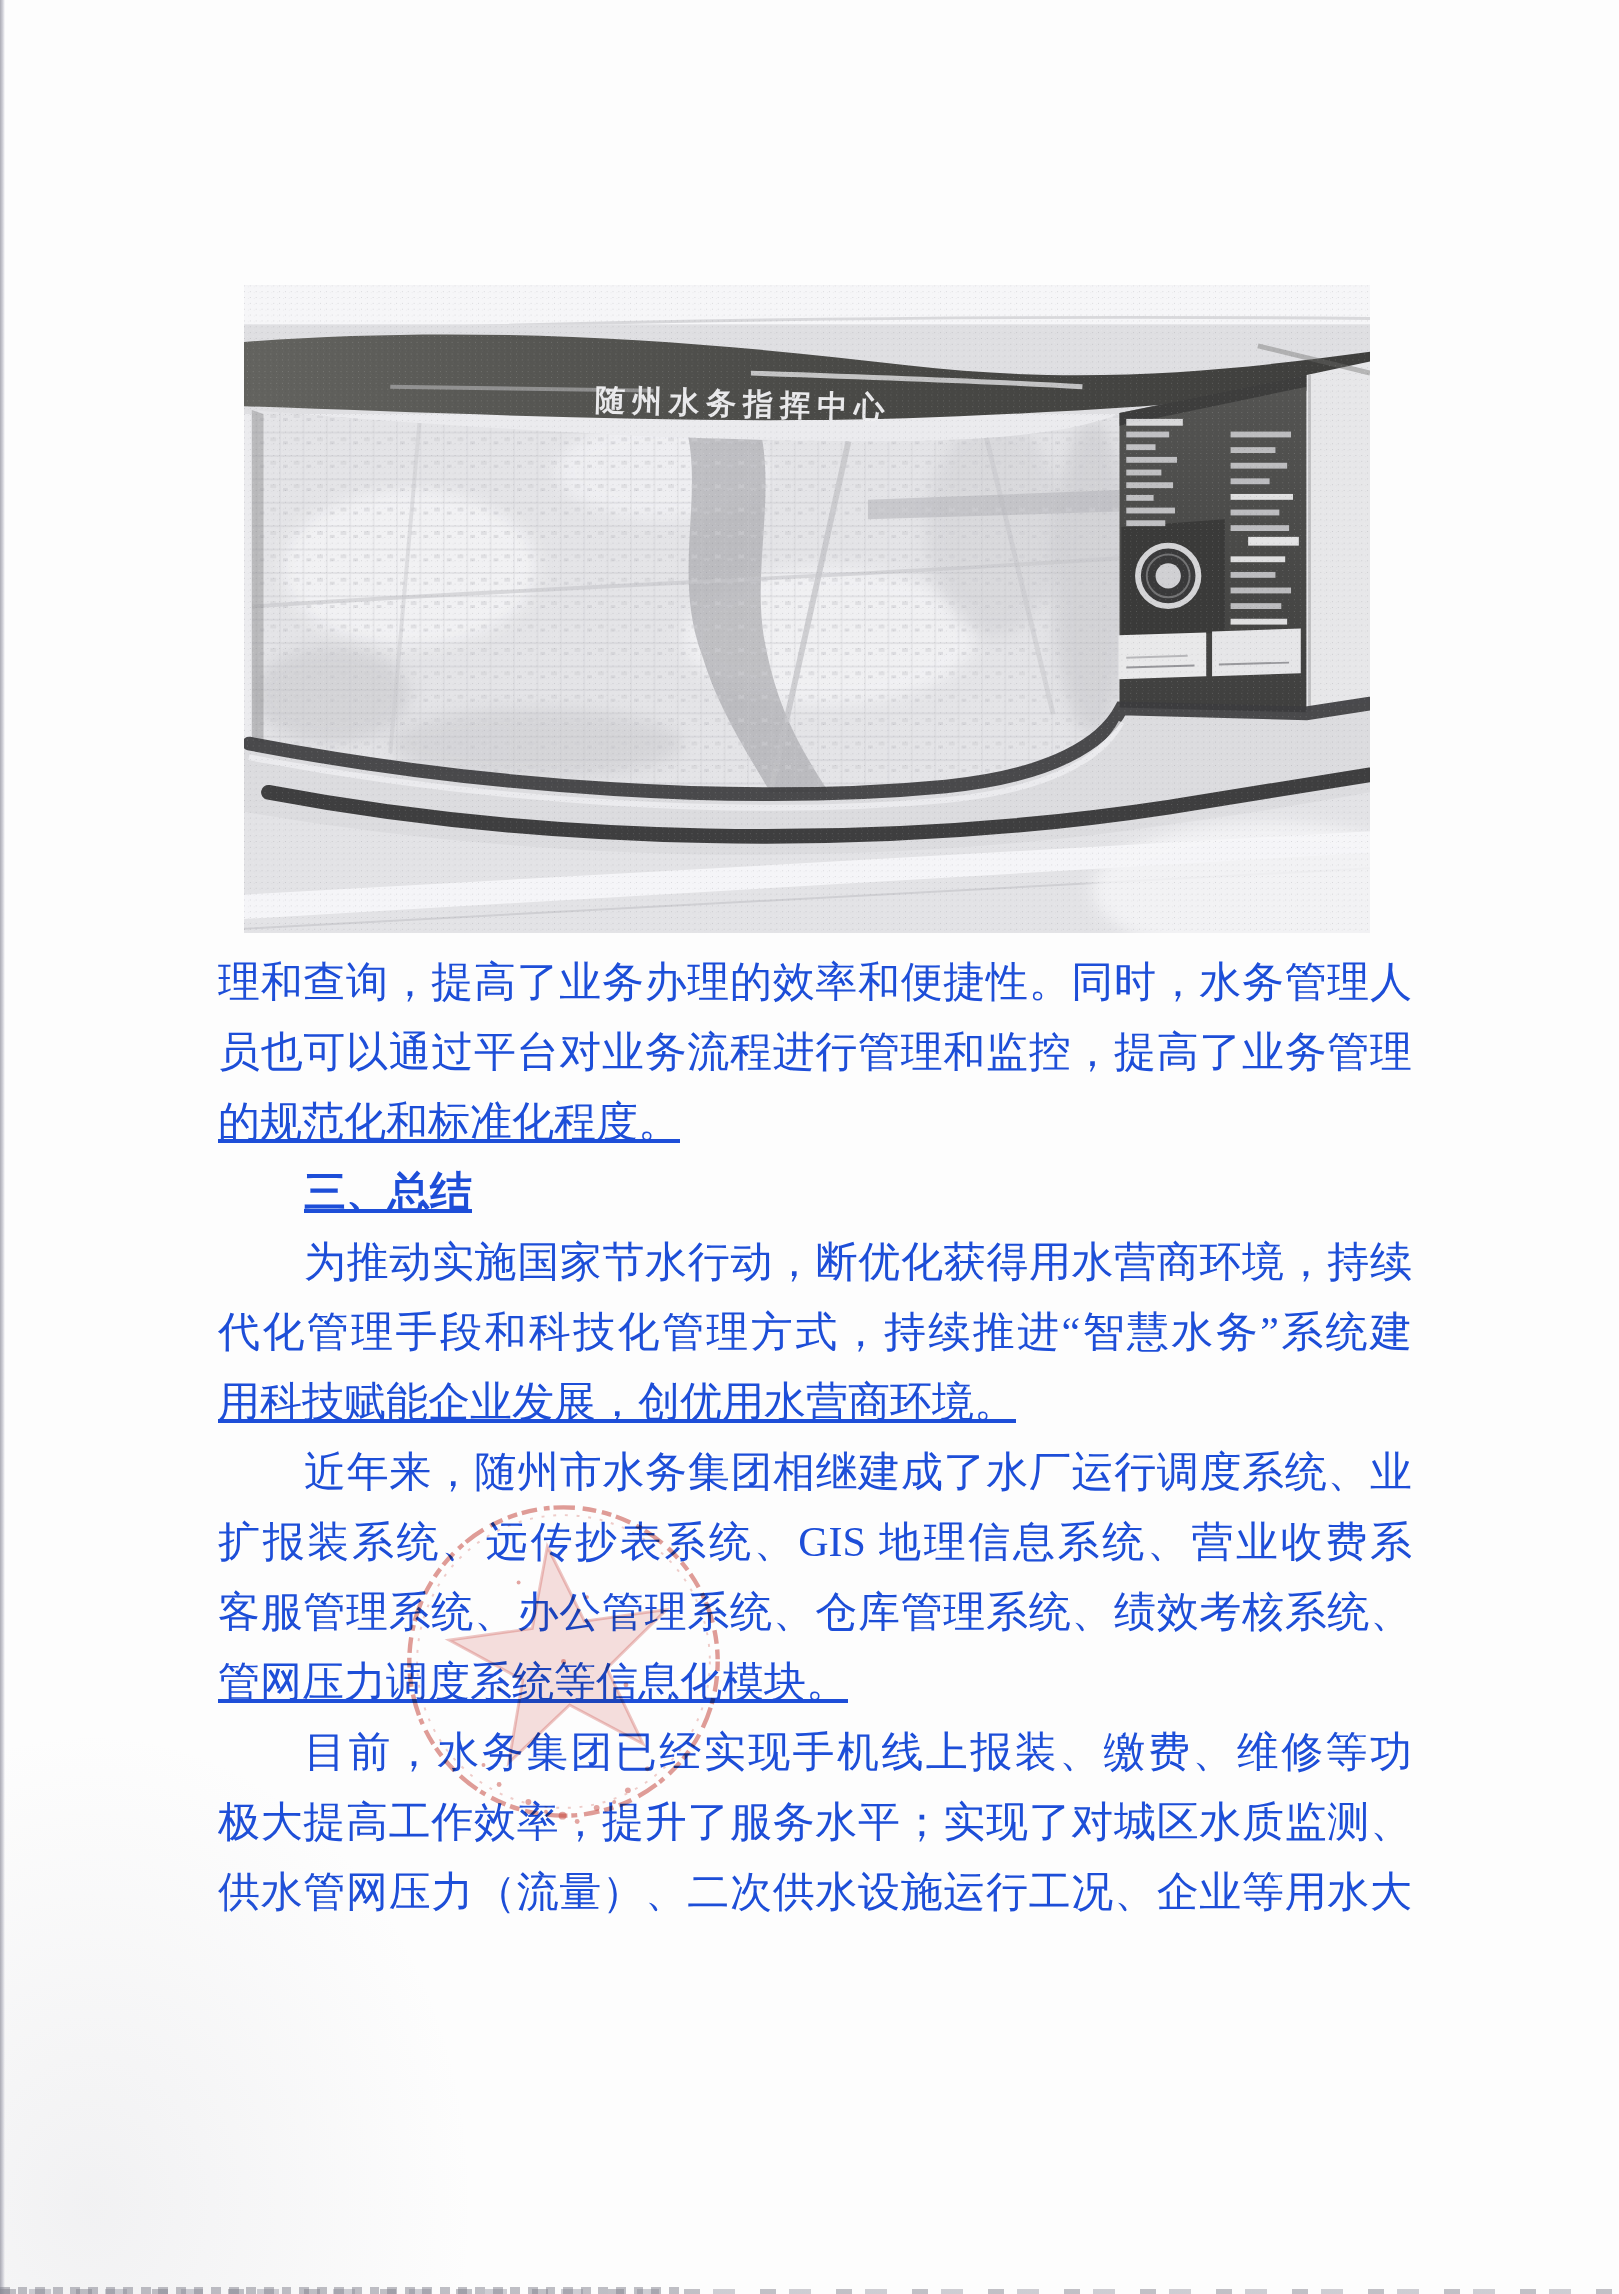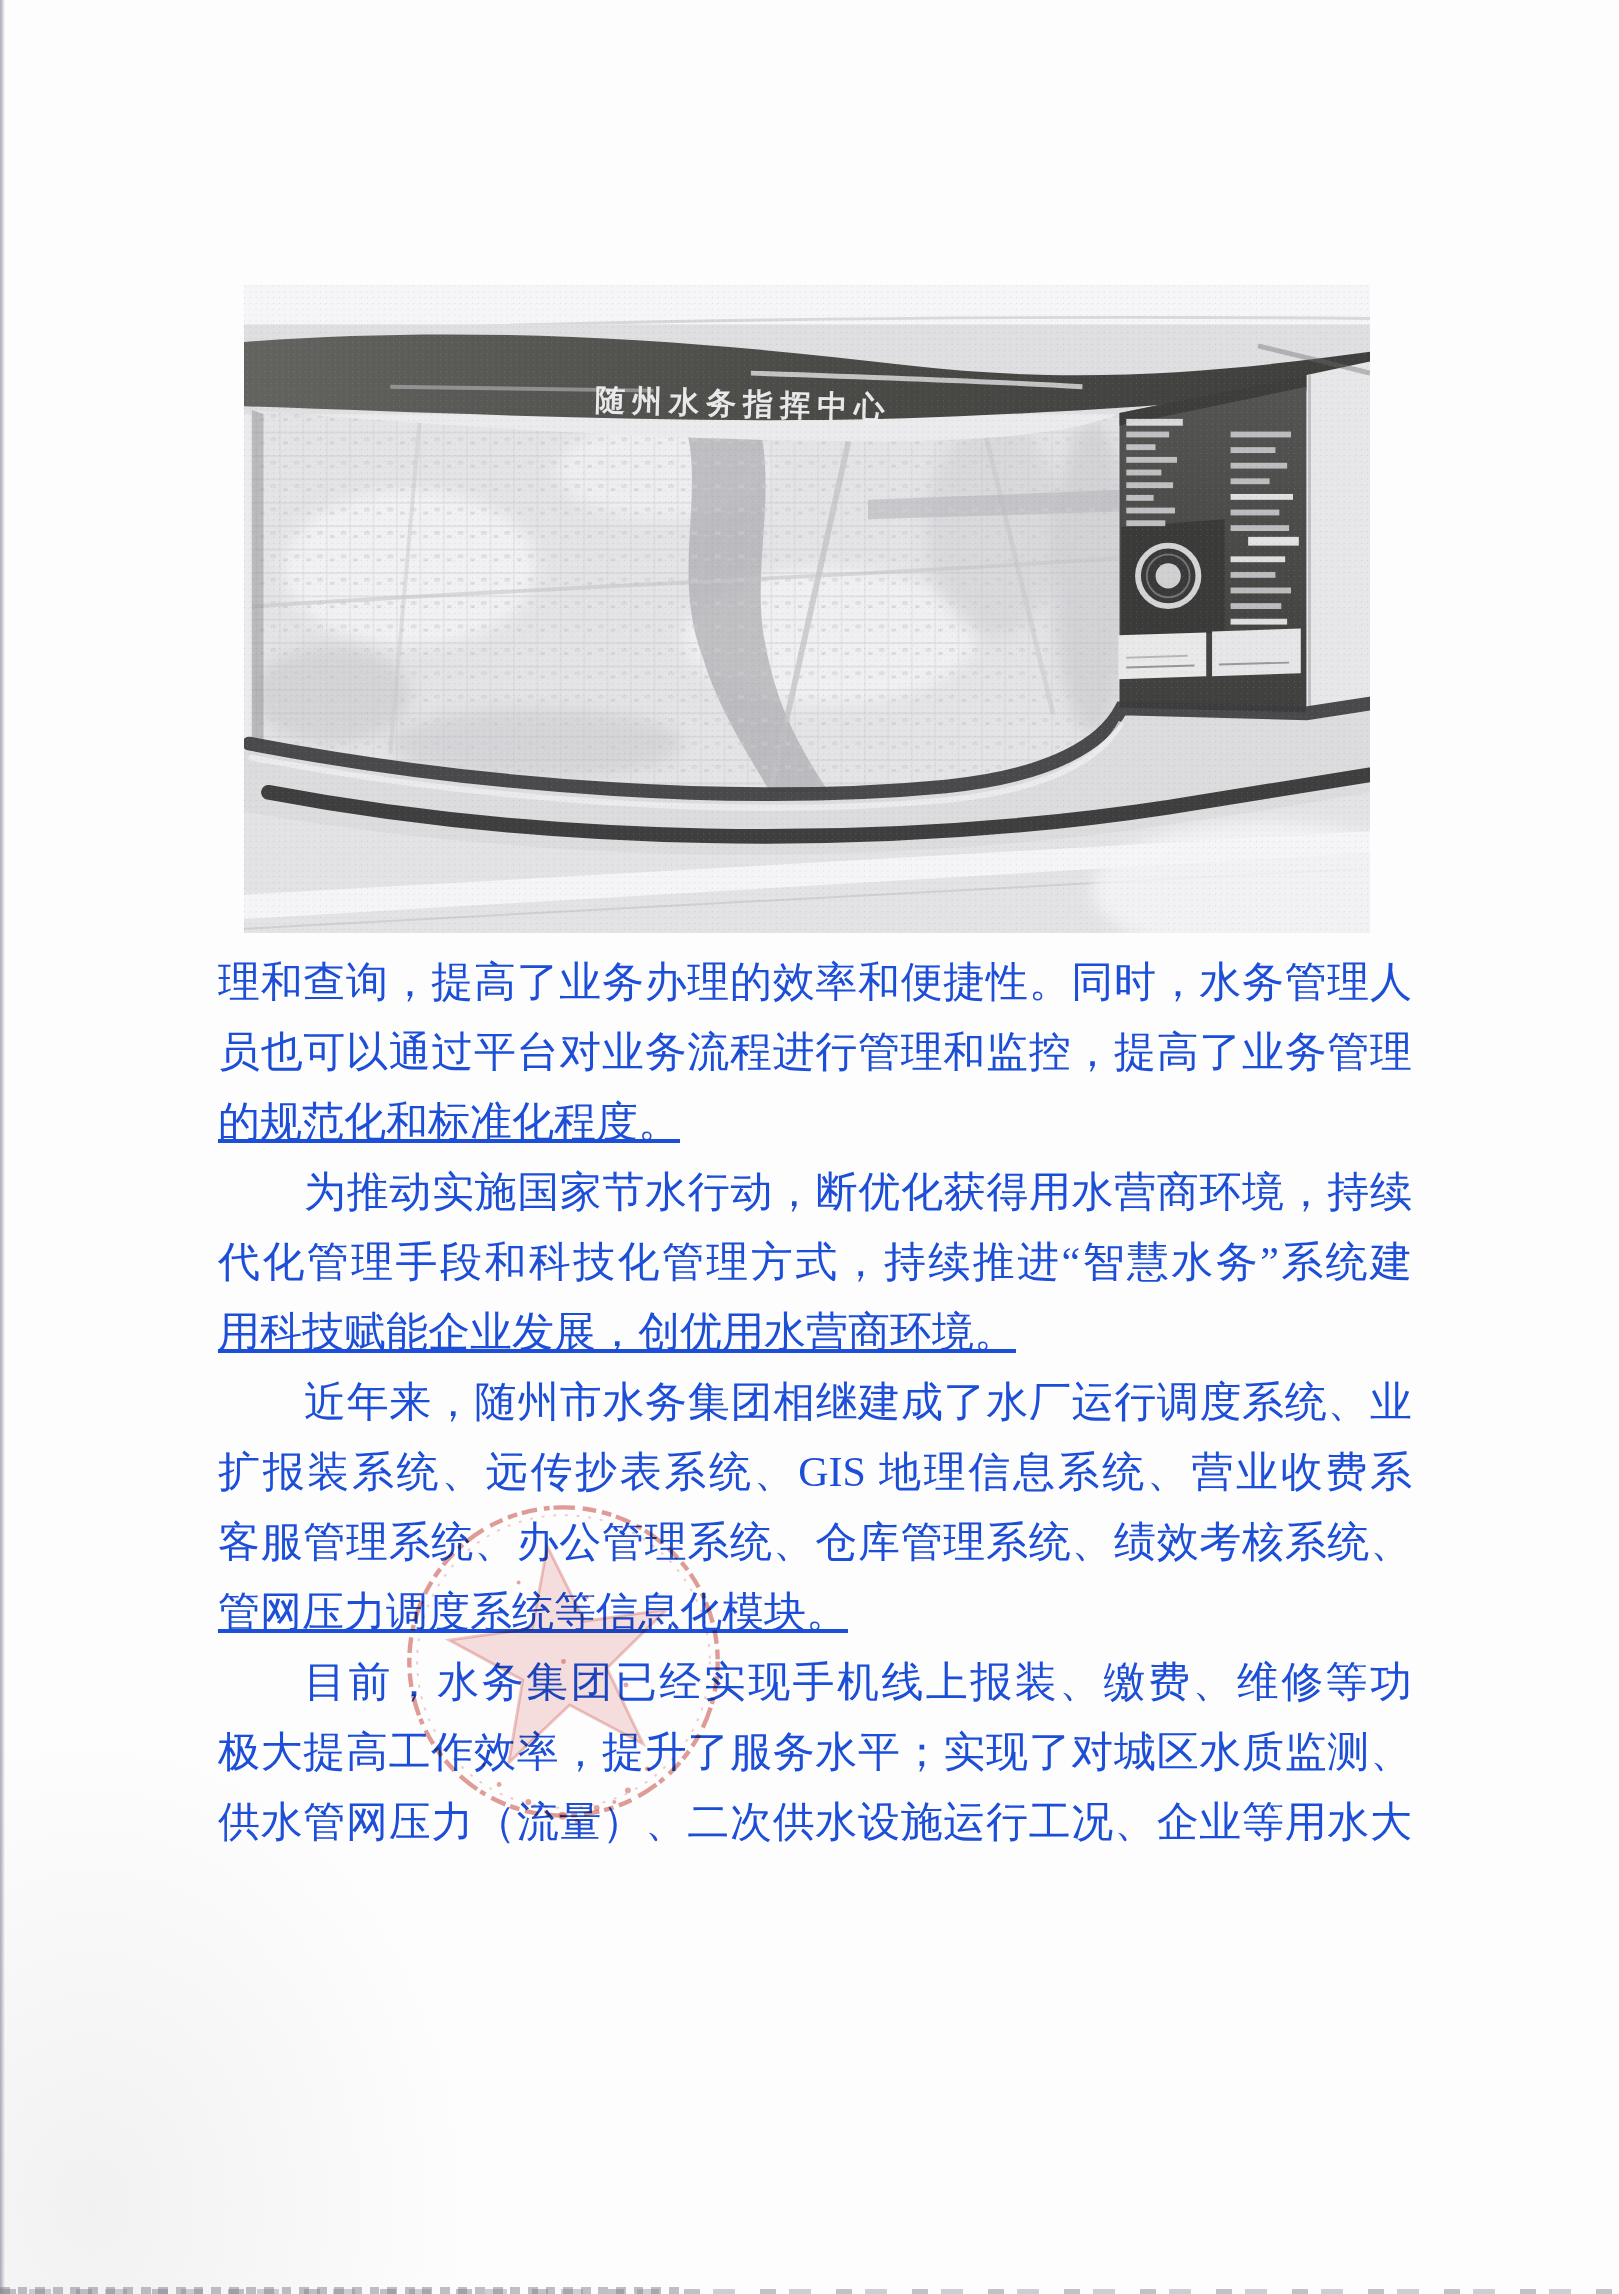--- a/index.html
+++ b/index.html
@@ -158,20 +158,21 @@
       <ellipse cx="1050" cy="620" rx="180" ry="70" fill="#f6f6f8" opacity=".8" filter="url(#soft)"></ellipse>
 
       <rect width="1155" height="664" fill="url(#grain)" opacity=".16"></rect>
     </svg>
   </figure>
 
   <div class="body-text">
     <div class="line j">理和查询，提高了业务办理的效率和便捷性。同时，水务管理人</div>
     <div class="line j">员也可以通过平台对业务流程进行管理和监控，提高了业务管理</div>
     <div class="line end">的规范化和标准化程度。</div>
+    <div class="line heading end">三、总结</div>
     <div class="line j ind">为推动实施国家节水行动，断优化获得用水营商环境，持续不</div>
     <div class="line j">代化管理手段和科技化管理方式，持续推进“智慧水务”系统建设，</div>
     <div class="line end">用科技赋能企业发展，创优用水营商环境。</div>
     <div class="line j ind">近年来，随州市水务集团相继建成了水厂运行调度系统、业</div>
     <div class="line j">扩报装系统、远传抄表系统、GIS 地理信息系统、营业收费系统、</div>
     <div class="line j">客服管理系统、办公管理系统、仓库管理系统、绩效考核系统、</div>
     <div class="line end">管网压力调度系统等信息化模块。</div>
     <div class="line j ind">目前，水务集团已经实现手机线上报装、缴费、维修等功能，</div>
     <div class="line j">极大提高工作效率，提升了服务水平；实现了对城区水质监测、</div>
     <div class="line j">供水管网压力（流量）、二次供水设施运行工况、企业等用水大户</div>

